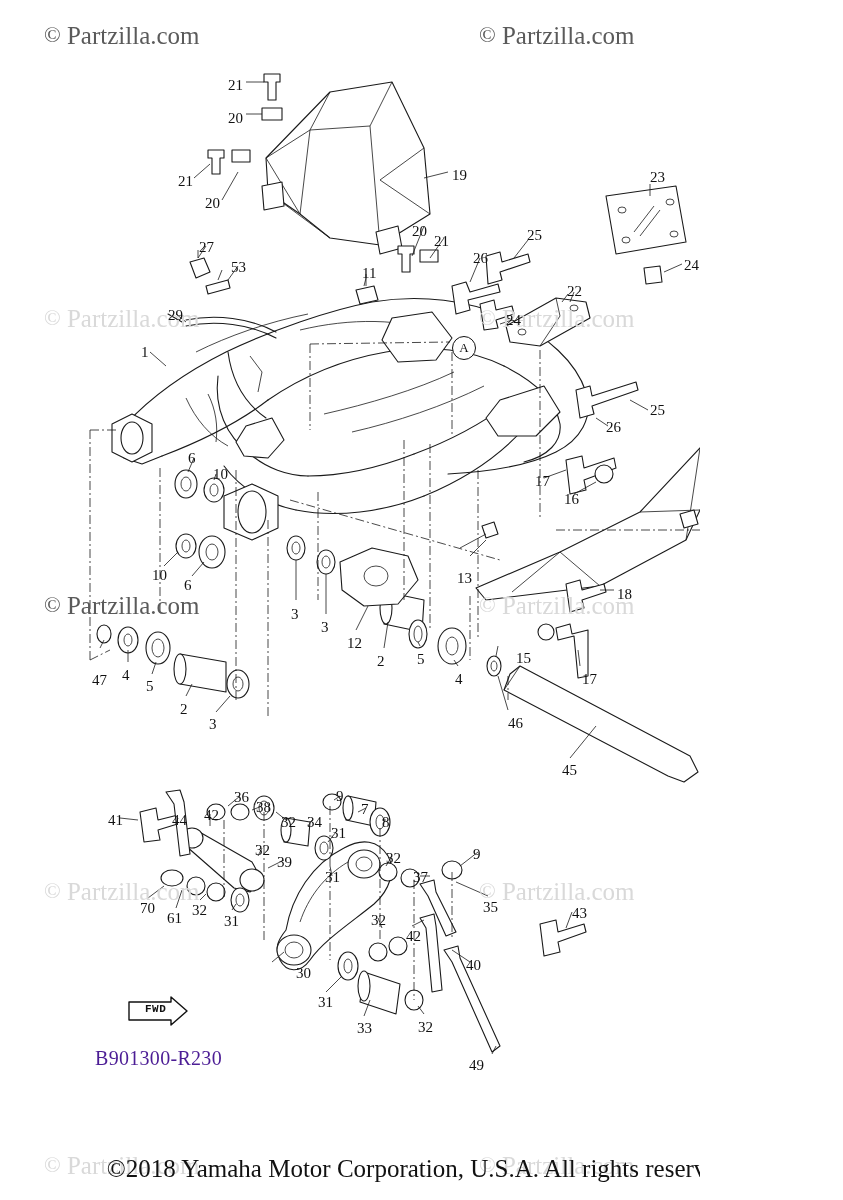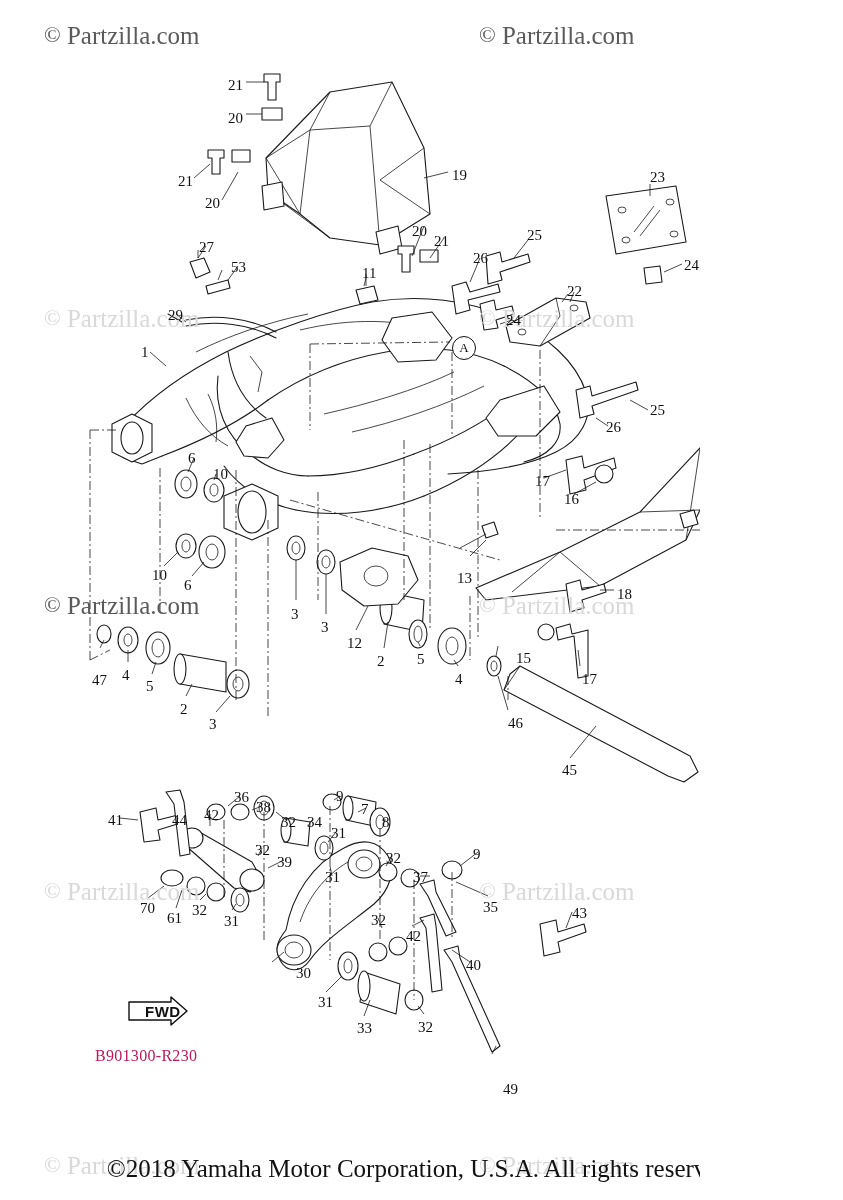--- a/index.html
+++ b/index.html
@@ -43,22 +43,22 @@
     color: #111111;
     line-height: 1;
     white-space: nowrap;
   }
   
   .diagram-id {
     position: absolute;
     left: 95px;
     top: 1047px;
     font-family: "Liberation Serif", serif;
-    font-size: 16px;
-    color: #be185d;
+    font-size: 20px;
+    color: #4c1d95;
     letter-spacing: 0.3px;
   }
   .copyright {
     position: absolute;
     left: 0;
     top: 1155px;
     width: 843px;
     text-align: center;
     font-family: "Liberation Serif", serif;
     font-size: 25px;
@@ -70,22 +70,22 @@
     left: 127px;
     top: 996px;
     width: 62px;
     height: 30px;
   }
   .fwd svg { display:block; }
   .fwd-label {
     position: absolute;
     left: 145px;
     top: 1003px;
-    font-family: Liberation Sans, sans-serif;
-    font-size: 15px;
+    font-family: Liberation Mono, monospace;
+    font-size: 11px;
     font-weight: bold;
     letter-spacing: 0.5px;
     color: #111111;
   }
   
   .ref {
     position: absolute;
     width: 22px;
     height: 22px;
     border: 1.2px solid #111;
@@ -546,21 +546,21 @@
       <div class="num" style="left: 224px; top: 914px;">31</div>
       <div class="num" style="left: 483px; top: 900px;">35</div>
       <div class="num" style="left: 572px; top: 906px;">43</div>
       <div class="num" style="left: 371px; top: 913px;">32</div>
       <div class="num" style="left: 406px; top: 929px;">42</div>
       <div class="num" style="left: 263px; top: 966px; margin-left: 33px;">30</div>
       <div class="num" style="left: 466px; top: 958px;">40</div>
       <div class="num" style="left: 318px; top: 995px;">31</div>
       <div class="num" style="left: 357px; top: 1021px;">33</div>
       <div class="num" style="left: 418px; top: 1020px;">32</div>
-      <div class="num" style="left: 503px; top: 1058px; margin-top: 24px;">49</div>
+      <div class="num" style="left: 469px; top: 1058px;">49</div>
     </div>
 
   <div id="ref-layer">
       <div class="ref" style="left: 452px; top: 336px;">A</div>
       <div class="ref" style="left: 706px; top: 521px;">A</div>
     </div>
 
   <div class="fwd">
     <svg viewBox="0 0 62 30" width="62" height="30">
       <path d="M2 6 L44 6 L44 1 L60 15 L44 29 L44 24 L2 24 Z" fill="#ffffff" stroke="#111111" stroke-width="1.4" stroke-linejoin="round"></path>

